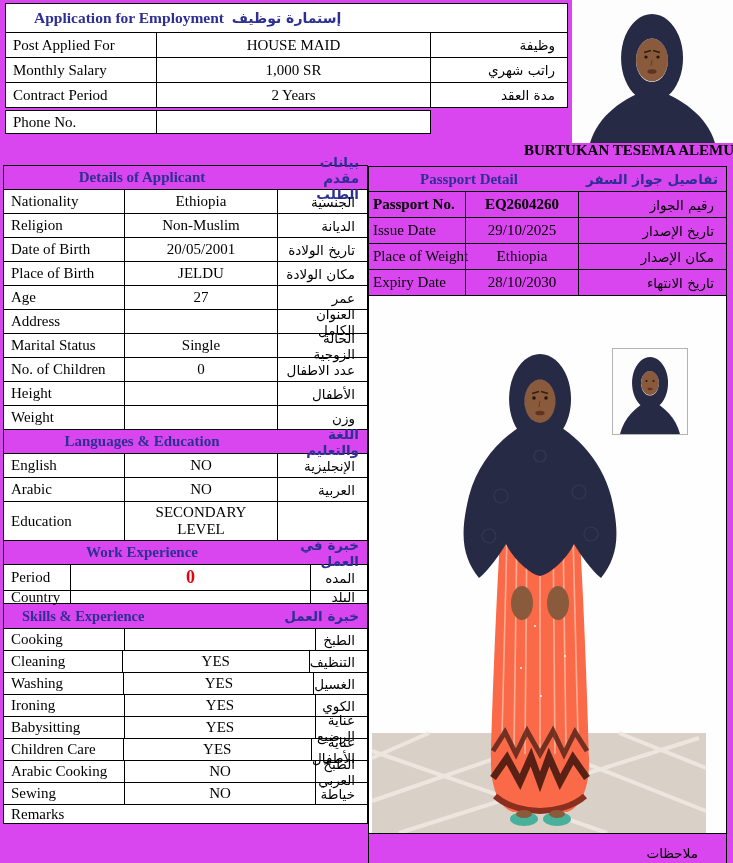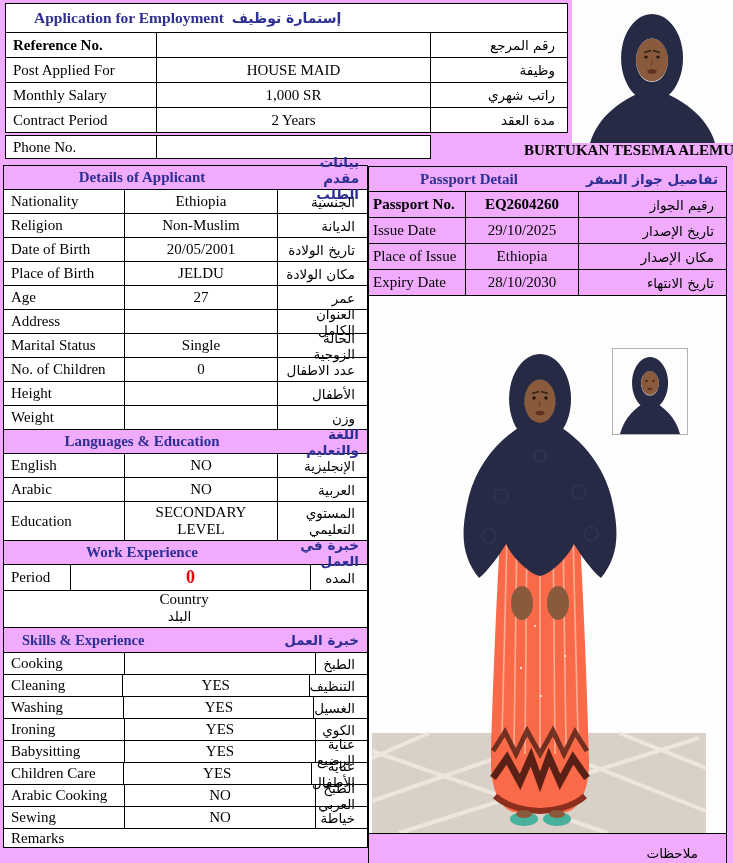--- a/index.html
+++ b/index.html
@@ -1,21 +1,21 @@
 <!DOCTYPE html>
 <html style="--accent: #2d2f92; --red: #e8000d; --hijab: #272a45; --dress: #fa6a48; --skin: #8a5a3c; --floor: #d9d0c7; --floorline: #efe8e0; --sandal: #49b09c; --photoframe: #b3b3b3; --line: #000000;"><head>
 <meta charset="utf-8">
 <style>
   :root{
     --accent:#2d2f92; --red:#e8000d; --hijab:#272a45; --dress:#fa6a48;
     --skin:#8a5a3c; --floor:#d9d0c7; --floorline:#efe8e0; --sandal:#49b09c;
     --photoframe:#b3b3b3; --line:#000000;
   }
   html,body{margin:0;padding:0;background:#fff;}
-  .page{position:relative;width:733px;height:863px;background:#f0abfc;overflow:hidden;
+  .page{position:relative;width:733px;height:863px;background:#d946ef;overflow:hidden;
         font-family:"Liberation Serif","DejaVu Serif",serif;font-size:15px;color:#000;}
   .ar{direction:rtl;font-family:"DejaVu Sans","Liberation Sans",sans-serif;font-size:13.5px;}
   .b{font-weight:bold;}
   
   .trow{display:flex;align-items:center;border:1px solid var(--line);margin-top:-1px;
         box-sizing:border-box;background:#fff;}
   
   .toptbl{position:absolute;left:5px;top:4px;width:563px;}
   .thead{height:30px;position:relative;}
   .thead .en{font-weight:bold;color:var(--accent);padding-left:28px;font-size:15.5px;}
@@ -43,21 +43,21 @@
   .sect.leftal .arh{flex:1;}
   .lrow{height:25px;}
   .lrow .cl{width:120px;}
   .lrow .cv{width:154px;}
   .lrow.edu{height:40px;}
   .lrow.edu .cv{padding:0 18px;line-height:1.15;text-align:center;}
   .lrow.edu .caa{line-height:1.2;}
   .wrow{height:27px;}
   .wrow .cl{width:66px;}
   .wrow .cv{width:241px;}
-  .wrow.c2{height:38px;flex-direction:column;}
+  .wrow.c2{height:14px;}
   .period0{color:var(--red);font-weight:bold;font-size:18px;}
   .srow{height:23px;}
   .srow .cl{width:120px;}
   .srow .cv{width:192px;}
   .remL{height:20px;}
   .remL .cl{width:auto;padding-left:7px;}
   
   .rightcol{position:absolute;left:368px;top:166px;width:359px;height:697px;box-sizing:border-box;
         border-left:1px solid var(--line);border-right:1px solid var(--line);}
   .prow{display:flex;align-items:center;height:26px;border-bottom:1px solid var(--line);
@@ -80,25 +80,20 @@
 <body>
 
 <div class="page">
 
   <div class="toptbl">
     <div class="trow thead" style="border-width:1px;">
       <span class="en">Application for Employment</span>
       <span class="arh ar">إستمارة توظيف</span>
     </div>
     <div class="trow t">
-      <div class="cl b">Reference No.</div>
-      <div class="cv"></div>
-      <div class="caa ar">رقم المرجع</div>
-    </div>
-    <div class="trow t">
       <div class="cl">Post Applied For</div>
       <div class="cv">HOUSE MAID</div>
       <div class="caa ar">وظيفة</div>
     </div>
     <div class="trow t">
       <div class="cl">Monthly Salary</div>
       <div class="cv">1,000 SR</div>
       <div class="caa ar">راتب شهري</div>
     </div>
     <div class="trow t">
@@ -195,21 +190,20 @@
       <div class="caa ar">الإنجليزية</div>
     </div>
     <div class="trow lrow">
       <div class="cl">Arabic</div>
       <div class="cv">NO</div>
       <div class="caa ar">العربية</div>
     </div>
     <div class="trow lrow edu">
       <div class="cl">Education</div>
       <div class="cv">SECONDARY LEVEL</div>
-      <div class="caa ar">المستوي التعليمي</div>
     </div>
 
     <div class="sect">
       <span class="en">Work Experience</span>
       <span class="arh ar">خبرة في العمل</span>
     </div>
     <div class="trow wrow">
       <div class="cl">Period</div>
       <div class="cv">
           <span class="period0">0</span>
@@ -281,21 +275,21 @@
       <div class="cl b">Passport No.</div>
       <div class="cv b">EQ2604260</div>
       <div class="caa ar">رقيم الجواز</div>
     </div>
     <div class="prow">
       <div class="cl">Issue Date</div>
       <div class="cv">29/10/2025</div>
       <div class="caa ar">تاريخ الإصدار</div>
     </div>
     <div class="prow">
-      <div class="cl">Place of Issue</div>
+      <div class="cl">Place of Weight</div>
       <div class="cv">Ethiopia</div>
       <div class="caa ar">مكان الإصدار</div>
     </div>
     <div class="prow">
       <div class="cl">Expiry Date</div>
       <div class="cv">28/10/2030</div>
       <div class="caa ar">تاريخ الانتهاء</div>
     </div>
 
     <div class="photoarea">

